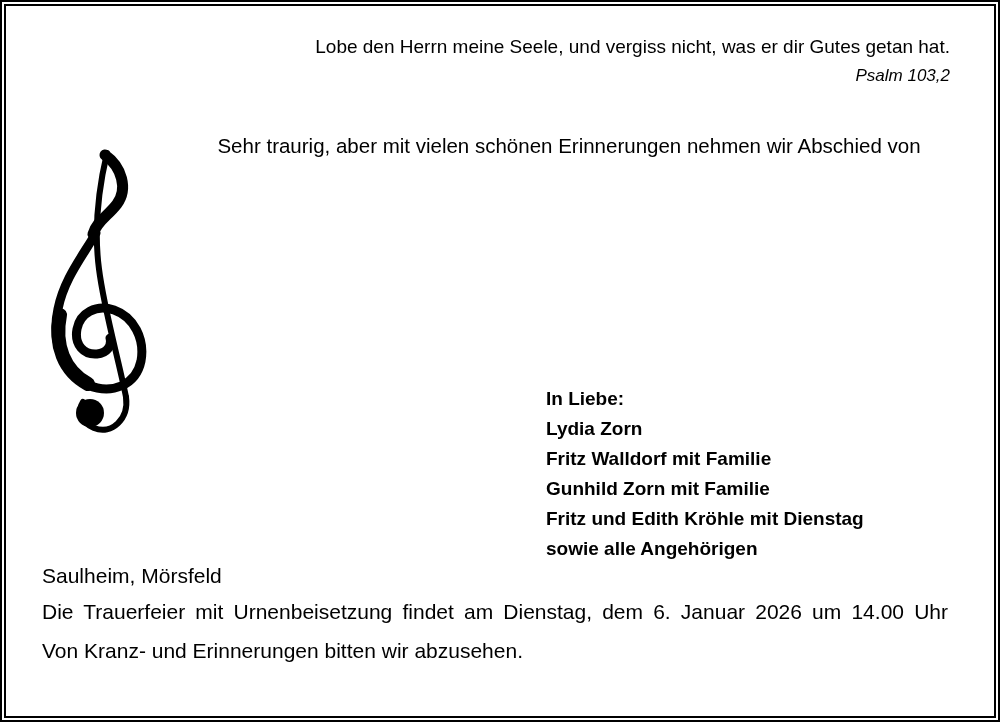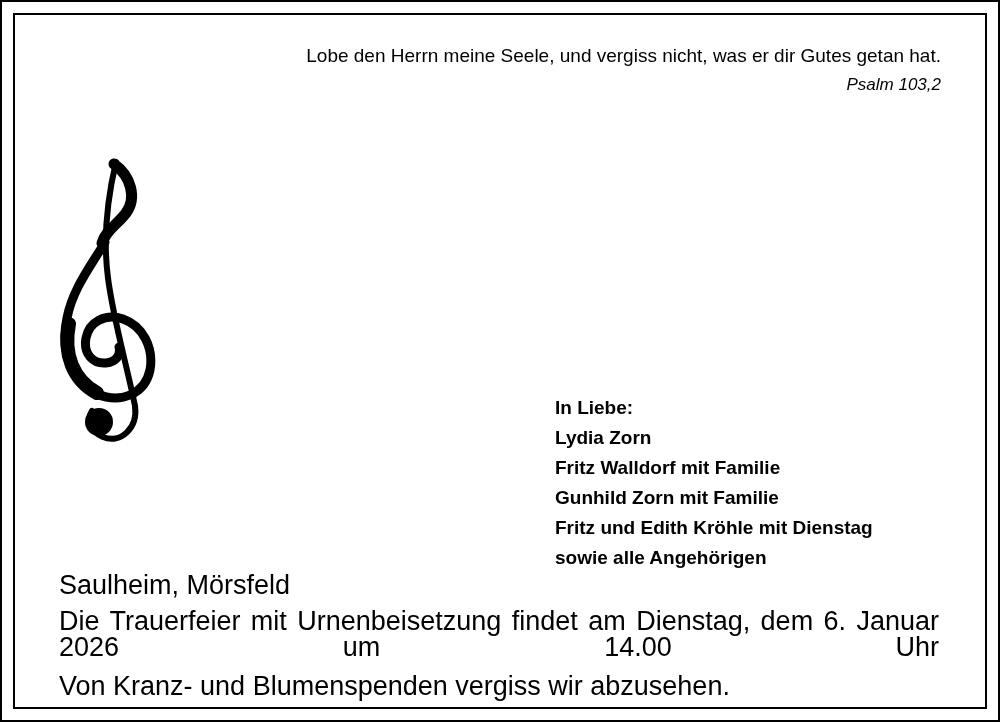--- a/index.html
+++ b/index.html
@@ -6,21 +6,21 @@
     margin: 0;
     padding: 0;
     background: #ffffff;
   }
   .ad {
     position: relative;
     width: 1000px;
     height: 722px;
     box-sizing: border-box;
     border: 2px solid #000;
-    padding: 11px;
+    padding: 2px;
     background: #ffffff;
   }
   .ad-inner {
     position: relative;
     width: 100%;
     height: 100%;
     box-sizing: border-box;
     border: 2px solid #000;
     font-family: "Liberation Sans", sans-serif;
     color: #000000;
@@ -73,23 +73,22 @@
   .mourners {
     position: absolute;
     top: 378px; left: 540px;
     font-size: 19px;
     font-weight: bold;
     line-height: 30px;
   }
   .details {
     position: absolute;
     top: 557px; left: 36px; right: 46px;
-    font-size: 27px;
+    font-size: 21px;
     line-height: 26px;
-    margin-left: 8px;
   }
   .places {
     margin-bottom: 10px;
   }
   .funeral-line-1 {
     text-align: justify;
     text-align-last: justify;
   }
   .donations {
     margin-top: 13px;
@@ -110,34 +109,35 @@
       <g fill="none" stroke="#000000" stroke-linecap="round">
         <path d="M63 6 C54 44 50 84 55 122 C60 162 74 210 82 250" stroke-width="6"></path>
         <path d="M82 250 C85 272 68 288 50 281 C38 276 33 264 39 255" stroke-width="6"></path>
         <path d="M61 8 C78 20 84 42 73 57 C64 69 53 74 49 87" stroke-width="11"></path>
         <path d="M52 86 C38 110 20 132 14 162 C7 194 18 226 44 238 C68 248 92 238 97 214 C101 192 90 170 70 163 C52 157 36 166 33 182 C30 198 40 208 53 207 C63 206 68 199 66 191" stroke-width="9"></path>
         <path d="M16 168 C10 198 20 224 44 237" stroke-width="14"></path>
       </g>
       <circle cx="46" cy="266" r="14" fill="#000000"></circle>
     </svg>
 
+    <div class="intro">Sehr traurig, aber mit vielen schönen Erinnerungen nehmen wir Abschied von</div>
 
 
 
     <div class="mourners">
       <div>In Liebe:</div>
       <div>Lydia Zorn</div>
       <div>Fritz Walldorf mit Familie</div>
       <div>Gunhild Zorn mit Familie</div>
       <div>Fritz und Edith Kröhle mit Dienstag</div>
       <div>sowie alle Angehörigen</div>
     </div>
 
     <div class="details">
       <div class="places">Saulheim, Mörsfeld</div>
       <div class="funeral">
         <div class="funeral-line-1">Die Trauerfeier mit Urnenbeisetzung findet am Dienstag, dem 6. Januar 2026 um 14.00 Uhr</div>
       </div>
-      <div class="donations">Von Kranz- und Blumenspenden vergiss wir abzusehen.</div>
+      <div class="donations">Von Kranz- und Erinnerungen bitten wir abzusehen.</div>
     </div>
 
   </div>
 </div>
 
 </body></html>

